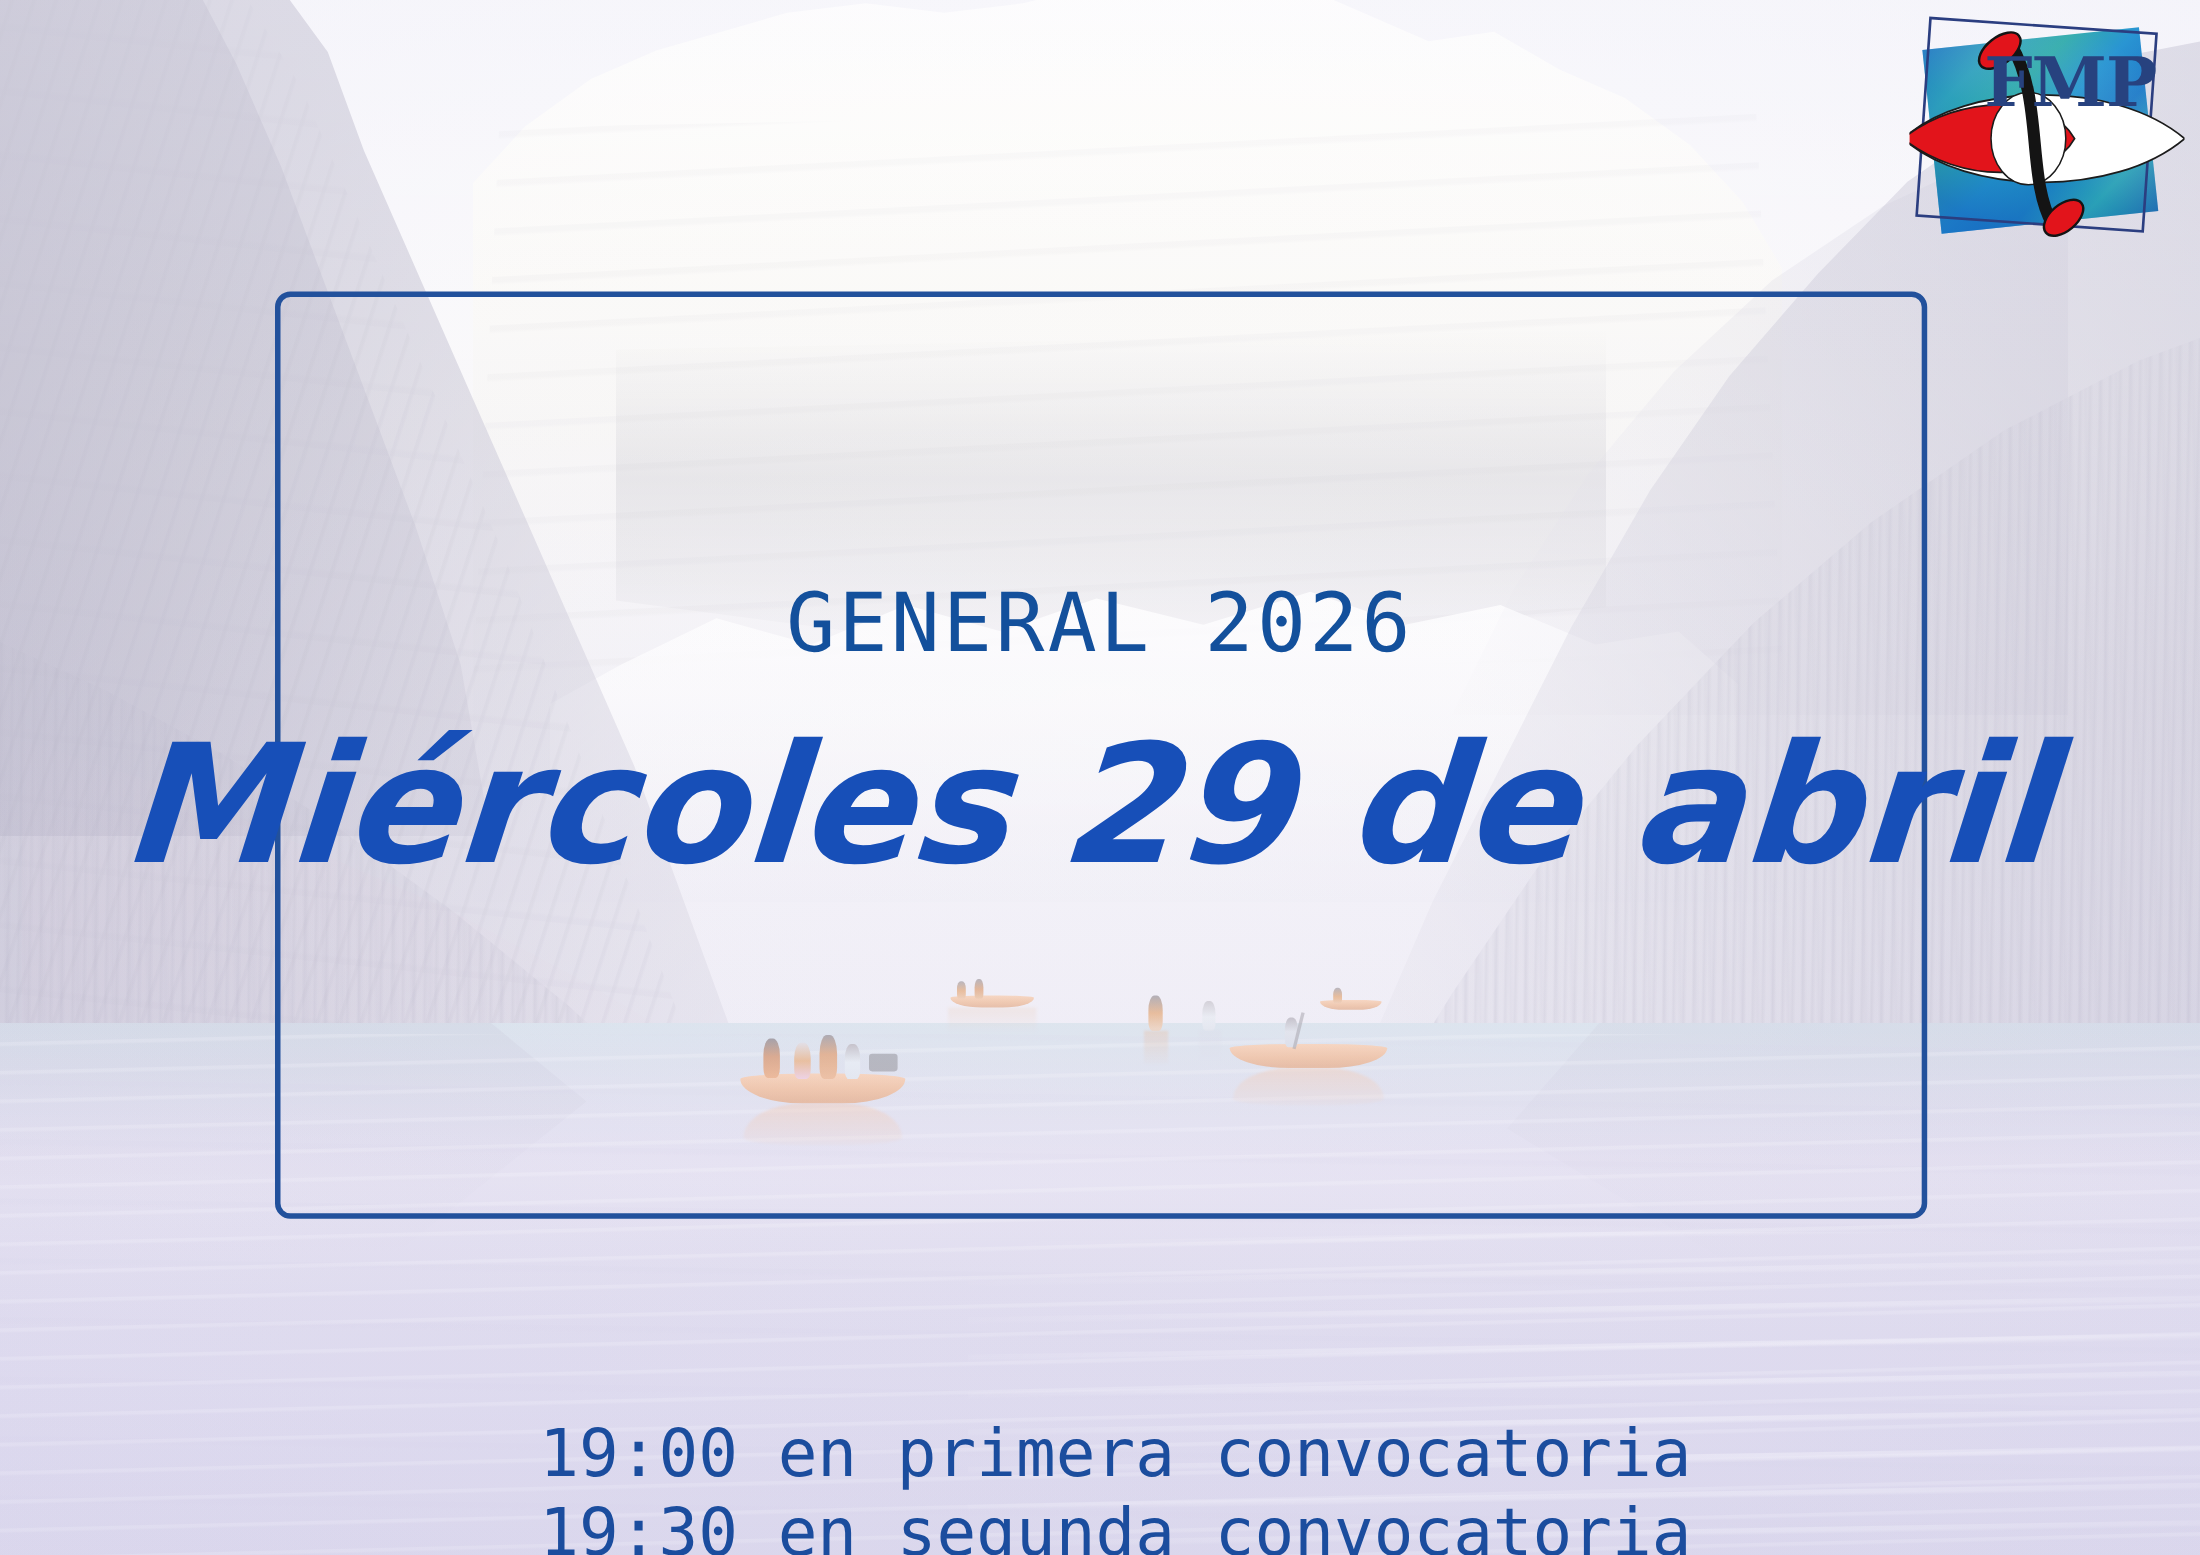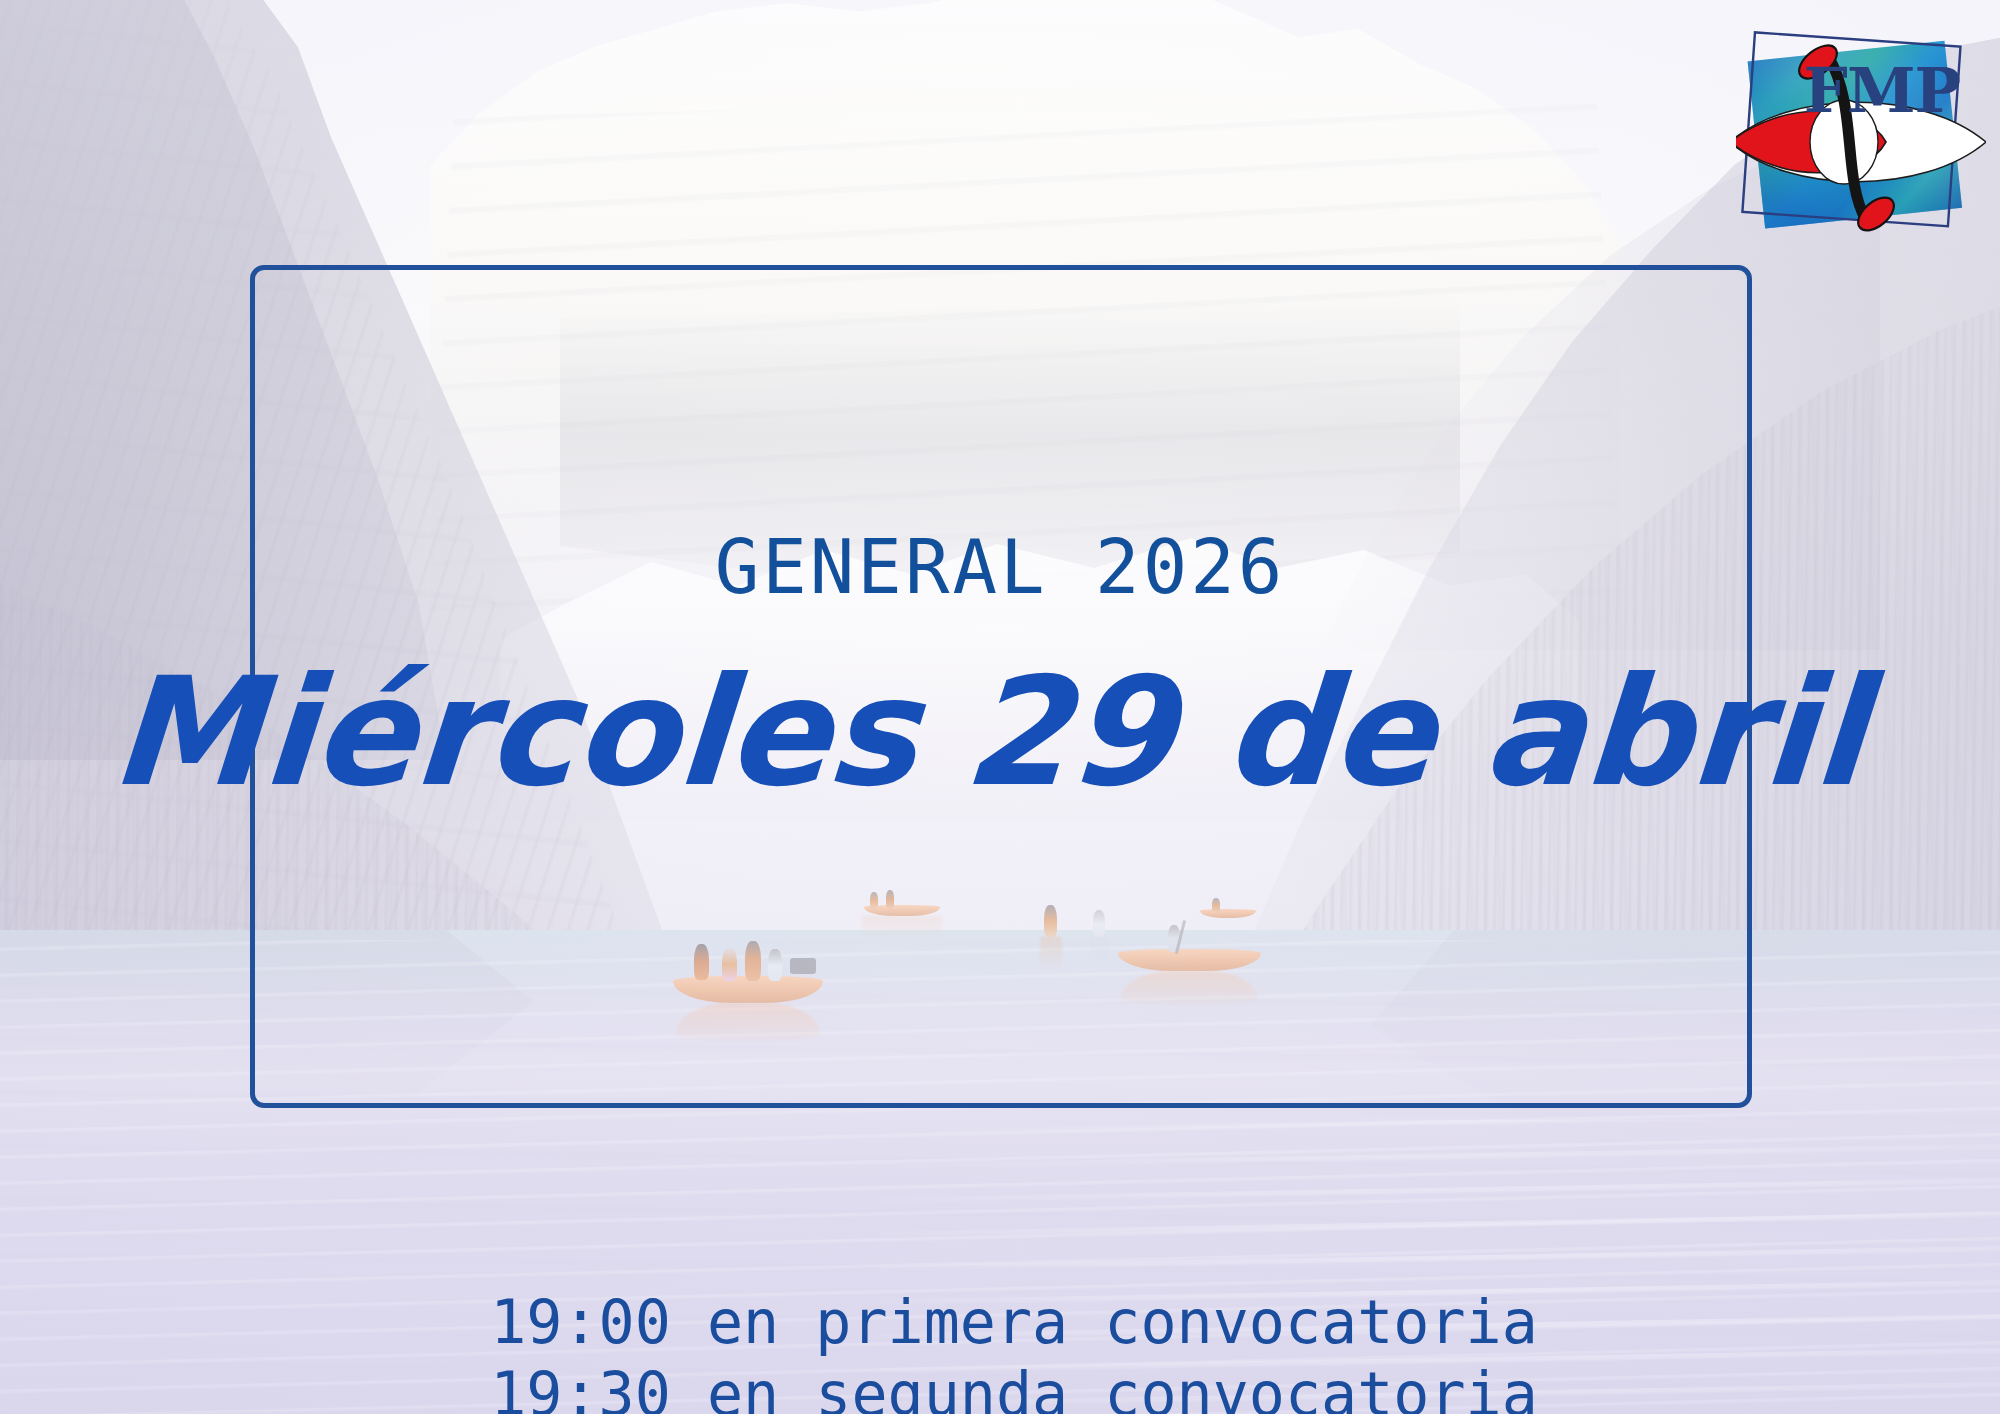--- a/index.html
+++ b/index.html
@@ -467,21 +467,21 @@
     line-height: 72px;
     letter-spacing: 0px;
     white-space: pre;
   }
   .times-line { display: block; padding-left: 28px; }
 
   
   .logo {
     position: absolute;
     left: 1736px;
-    top: 28px;
+    top: 12px;
     width: 250px;
     height: 212px;
   }
 </style>
 </head>
 <body>
 
 <div id="poster">
 
   <div class="bg-layer">

